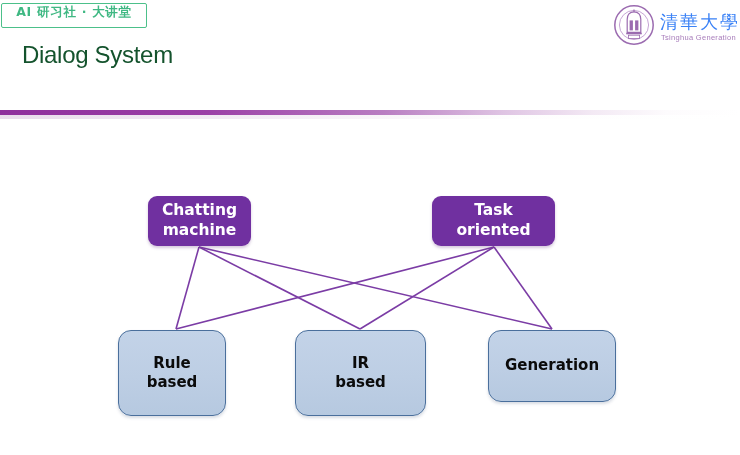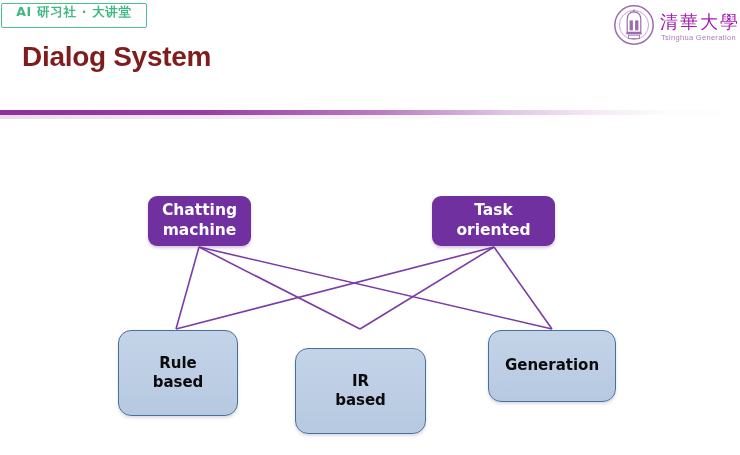--- a/index.html
+++ b/index.html
@@ -42,23 +42,23 @@
     font-weight: 600;
     letter-spacing: 0.7px;
     white-space: nowrap;
     font-family: "DejaVu Sans", "Liberation Sans", sans-serif;
   }
 
   #page-title {
     position: absolute;
     left: 22px;
     top: 41px;
-    font-size: 28px;
-    font-weight: bold;
-    color: #7f1d1d;
+    font-size: 24px;
+    font-weight: normal;
+    color: #14532d;
     letter-spacing: -0.3px;
     white-space: nowrap;
     font-family: "Liberation Sans", sans-serif;
   }
 
   #header-rule {
     position: absolute;
     left: 0;
     top: 110px;
     width: 740px;
@@ -92,21 +92,21 @@
     top: 4px;
     width: 124px;
     height: 44px;
   }
   #logo-emblem { position: absolute; left: 0; top: 0; }
   #logo-wordmark-cn {
     position: absolute;
     left: 47px;
     top: 6px;
     font-size: 18px;
-    color: #a21caf;
+    color: #3b82f6;
     letter-spacing: 2px;
     white-space: nowrap;
     font-family: "DejaVu Sans", "Liberation Sans", sans-serif;
   }
   #logo-wordmark-en {
     position: absolute;
     left: 48px;
     top: 29px;
     font-size: 7.5px;
     color: #a87dbb;
@@ -155,22 +155,22 @@
     border-radius: 13px;
     color: #0b0b0b;
     font-size: 15px;
     font-weight: bold;
     box-shadow: 0 2px 3px rgba(80,100,130,0.22);
     font-family: "DejaVu Sans", "Liberation Sans", sans-serif;
   }
 
   #node-chatting  { left: 148px; top: 196px; width: 103px; height: 50px; }
   #node-task      { left: 432px; top: 196px; width: 123px; height: 50px; }
-  #node-rule      { left: 118px; top: 330px; width: 120px; height: 86px; }
-  #node-ir        { left: 295px; top: 348px; width: 131px; height: 86px; }
+  #node-rule      { left: 118px; top: 330px; width: 108px; height: 86px; }
+  #node-ir        { left: 295px; top: 330px; width: 131px; height: 86px; }
   #node-generation{ left: 488px; top: 330px; width: 128px; height: 72px; }
 </style>
 </head>
 <body>
 
 <div id="slide-header">
 
   <div id="brand-badge">
     <span id="brand-badge-text">AI 研习社 · 大讲堂</span>
   </div>

